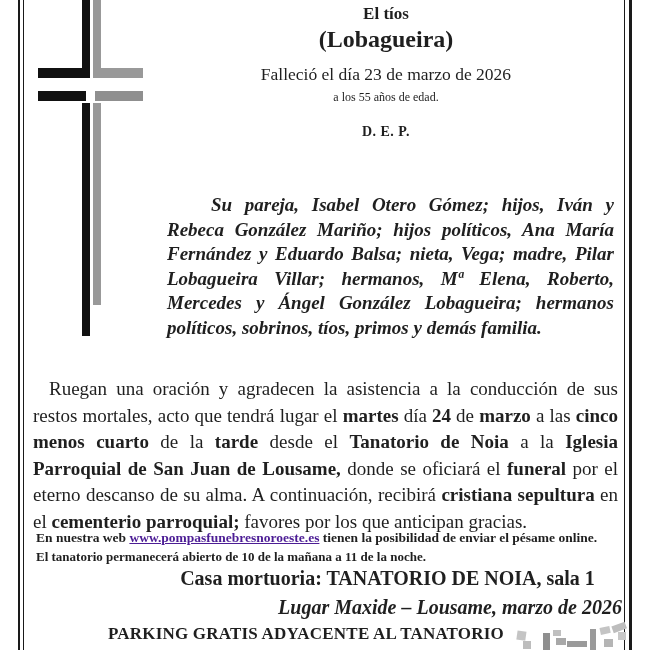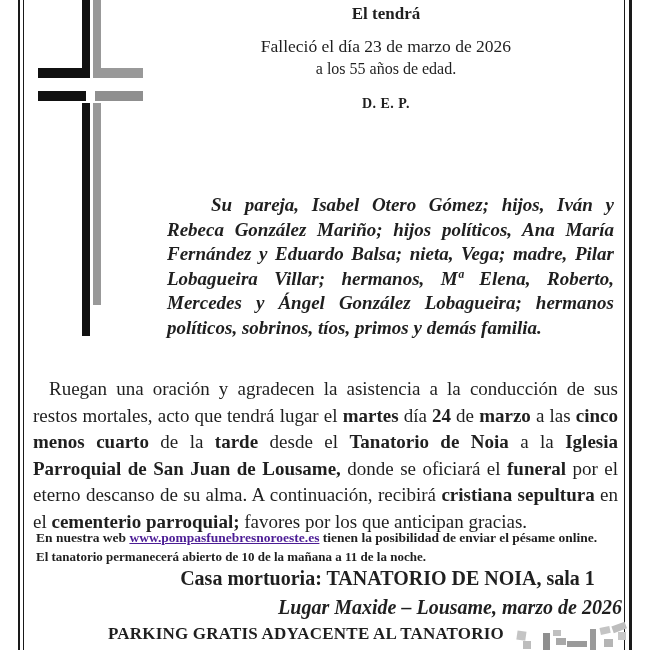--- a/index.html
+++ b/index.html
@@ -22,21 +22,21 @@
   .cross-svg { position: absolute; left: 0; top: 0; }
 
   .top-block {
     position: absolute; left: 155px; top: 3px; width: 462px;
     text-align: center;
   }
   .honorific { font-size: 17px; line-height: 22px; font-weight: bold; }
   .deceased-name { font-size: 24px; line-height: 30px; font-weight: bold; margin-top: 3px; }
   .deceased-alias { font-size: 24px; line-height: 28px; font-weight: bold; }
   .death-line1 { font-size: 17.5px; line-height: 24px; margin-top: 9px; }
-  .death-line2 { font-size: 16px; line-height: 22px; }
+  .death-line2 { font-size: 12px; line-height: 22px; }
   .dep { font-size: 14px; font-weight: bold; margin-top: 16px; letter-spacing: 0.5px; }
 
   .family-par {
     position: absolute; left: 167px; top: 193px; width: 447px;
     font-size: 19px; line-height: 24.5px;
     font-weight: bold; font-style: italic;
     text-align: justify; text-indent: 44px;
   }
   .announce-par {
     position: absolute; left: 33px; top: 376px; width: 585px;
@@ -82,21 +82,22 @@
   <rect x="82" y="103" width="8" height="233" fill="#111111"></rect>
   <rect x="93" y="0" width="8" height="68" fill="#999999"></rect>
   <rect x="93" y="103" width="8" height="202" fill="#999999"></rect>
   <rect x="38" y="68" width="52" height="10" fill="#111111"></rect>
   <rect x="93" y="68" width="50" height="10" fill="#999999"></rect>
   <rect x="38" y="91" width="48" height="10" fill="#111111"></rect>
   <rect x="95" y="91" width="48" height="10" fill="#8f8f8f"></rect>
 </svg>
 
 <div class="top-block">
-  <div class="honorific">El tendrá</div>
+  <div class="honorific">El tíos</div>
+  <div class="deceased-alias">(Lobagueira)</div>
   <div class="death-line1">Falleció el día 23 de marzo de 2026</div>
   <div class="death-line2">a los 55 años de edad.</div>
   <div class="dep">D. E. P.</div>
 </div>
 
 <div class="family-par">Su pareja, Isabel Otero Gómez; hijos, Iván y Rebeca González Mariño; hijos políticos, Ana María Fernández y Eduardo Balsa; nieta, Vega; madre, Pilar Lobagueira Villar; hermanos, Mª Elena, Roberto, Mercedes y Ángel González Lobagueira; hermanos políticos, sobrinos, tíos, primos y demás familia.</div>
 
 <div class="announce-par"><span>Ruegan una oración y agradecen la asistencia a la conducción de sus restos mortales, acto que tendrá lugar el </span><span class="b">martes</span><span> día </span><span class="b">24</span><span> de </span><span class="b">marzo</span><span> a las </span><span class="b">cinco menos cuarto</span><span> de la </span><span class="b">tarde</span><span> desde el </span><span class="b">Tanatorio de Noia</span><span> a la </span><span class="b">Iglesia Parroquial de San Juan de Lousame,</span><span> donde se oficiará el </span><span class="b">funeral</span><span> por el eterno descanso de su alma. A continuación, recibirá </span><span class="b">cristiana sepultura</span><span> en el </span><span class="b">cementerio parroquial;</span><span> favores por los que anticipan gracias.</span></div>
 
 <div class="web-line"><span>En nuestra web </span><span class="weblink">www.pompasfunebresnoroeste.es</span><span> tienen la posibilidad de enviar el pésame online.</span></div>

